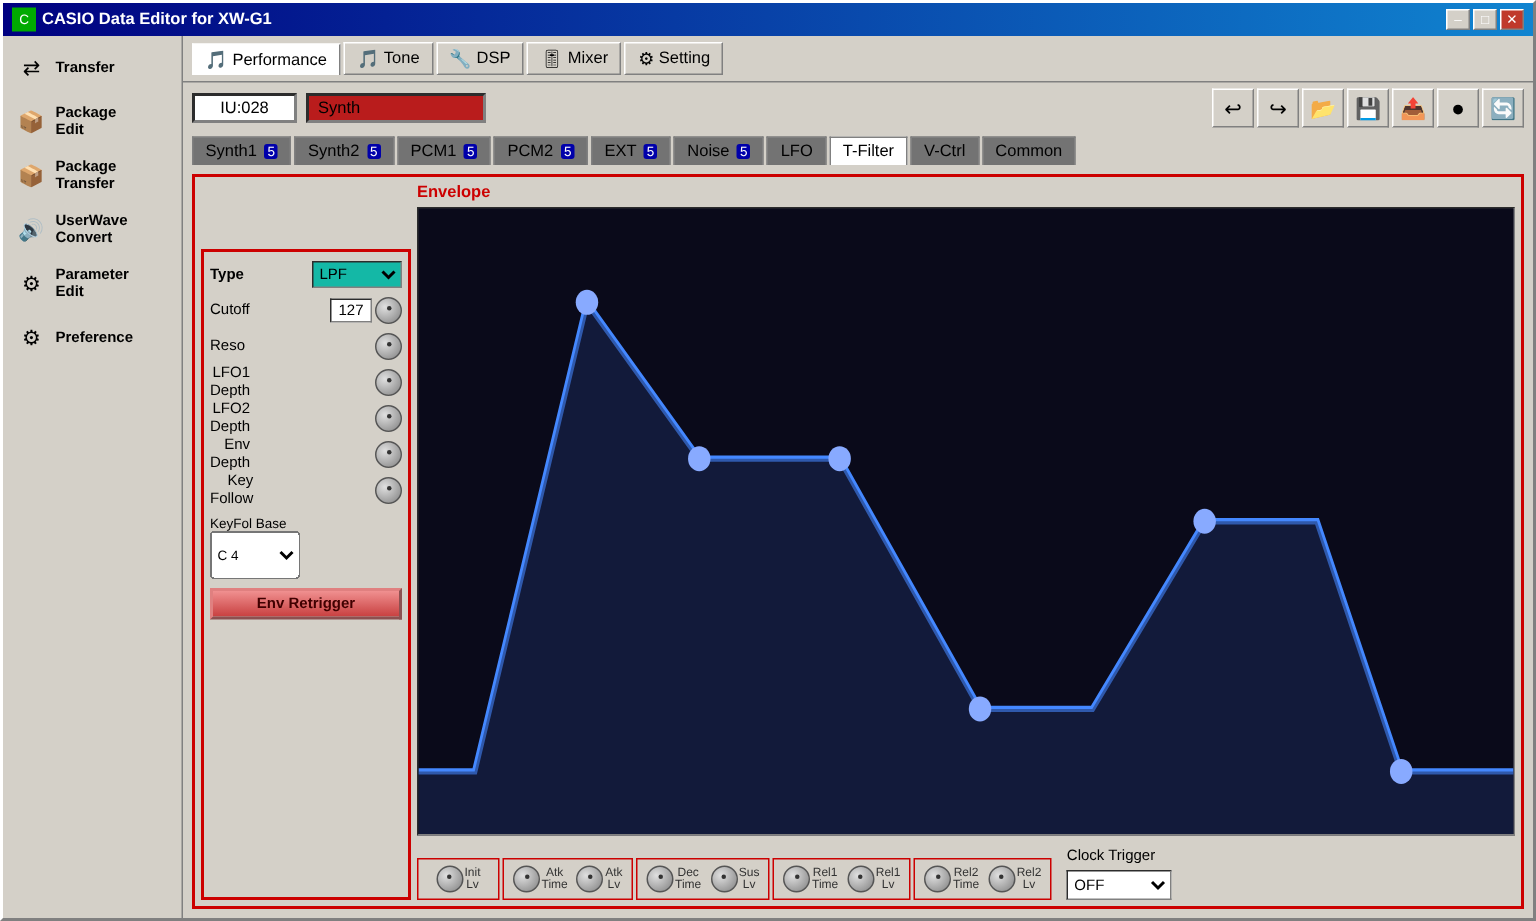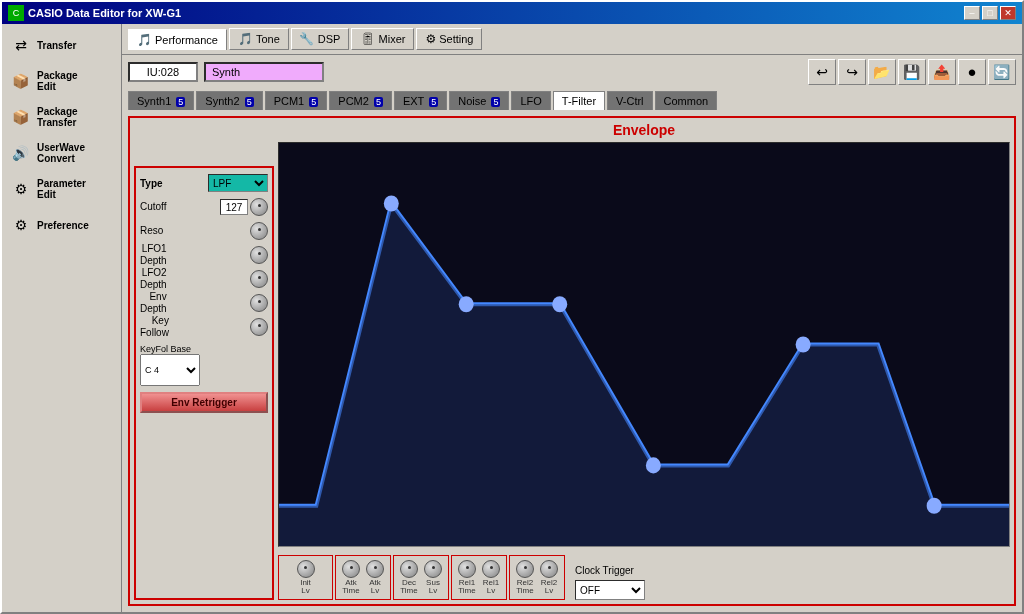--- a/index.html
+++ b/index.html
@@ -157,21 +157,21 @@
     .iu-box {
       border: 2px inset #808080;
       background: #ffffff;
       padding: 2px 6px;
       width: 70px;
       text-align: center;
       font-size: 11px;
     }
     .name-box {
       border: 2px inset #808080;
-      background: #f0abfc;
+      background: #b91c1c;
       padding: 2px 6px;
       width: 120px;
       font-size: 11px;
     }
     .toolbar-icons {
       display: flex;
       gap: 2px;
       margin-left: auto;
     }
     .tool-btn {
@@ -323,24 +323,23 @@
     }
 
     
     .envelope-section {
       flex: 1;
       display: flex;
       flex-direction: column;
       gap: 4px;
     }
     .envelope-label {
-      font-size: 14px;
+      font-size: 11px;
       color: #cc0000;
       font-weight: bold;
-      text-align: center;
     }
     .envelope-display {
       background: #1a1a2e;
       flex: 1;
       border: 1px inset #808080;
       position: relative;
       min-height: 180px;
     }
 
     
@@ -361,21 +360,21 @@
       background: #d4d0c8;
       min-width: 55px;
     }
     .knob-row-inner {
       display: flex;
       gap: 6px;
       align-items: center;
     }
     .knob-with-label {
       display: flex;
-      flex-direction: column;
+      flex-direction: row;
       align-items: center;
       gap: 1px;
     }
     .knob-sub-label {
       font-size: 8px;
       color: #333;
       text-align: center;
       line-height: 1;
     }
     .clock-trigger-section {

